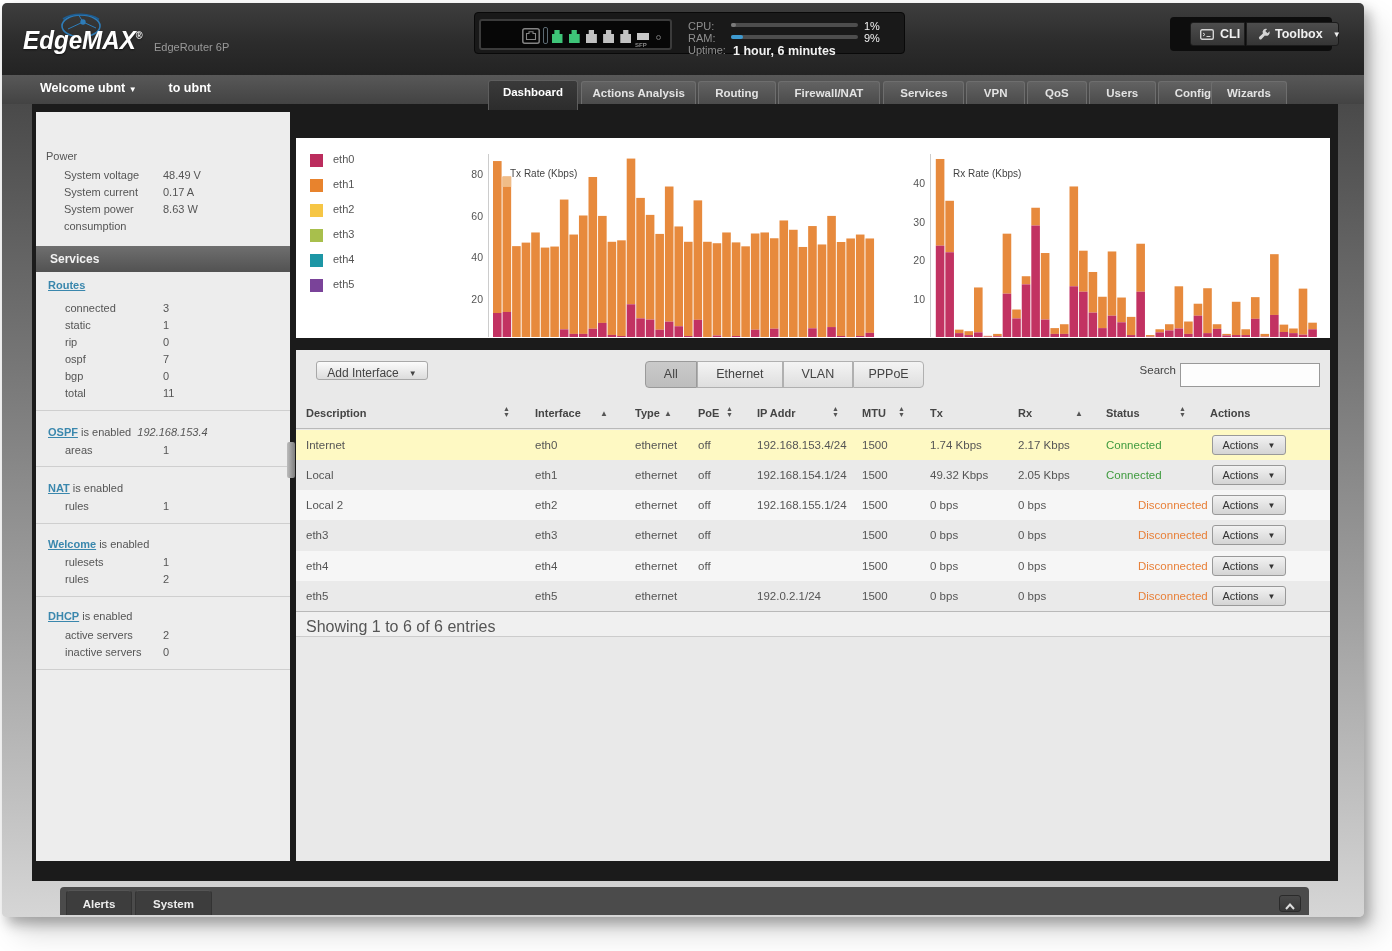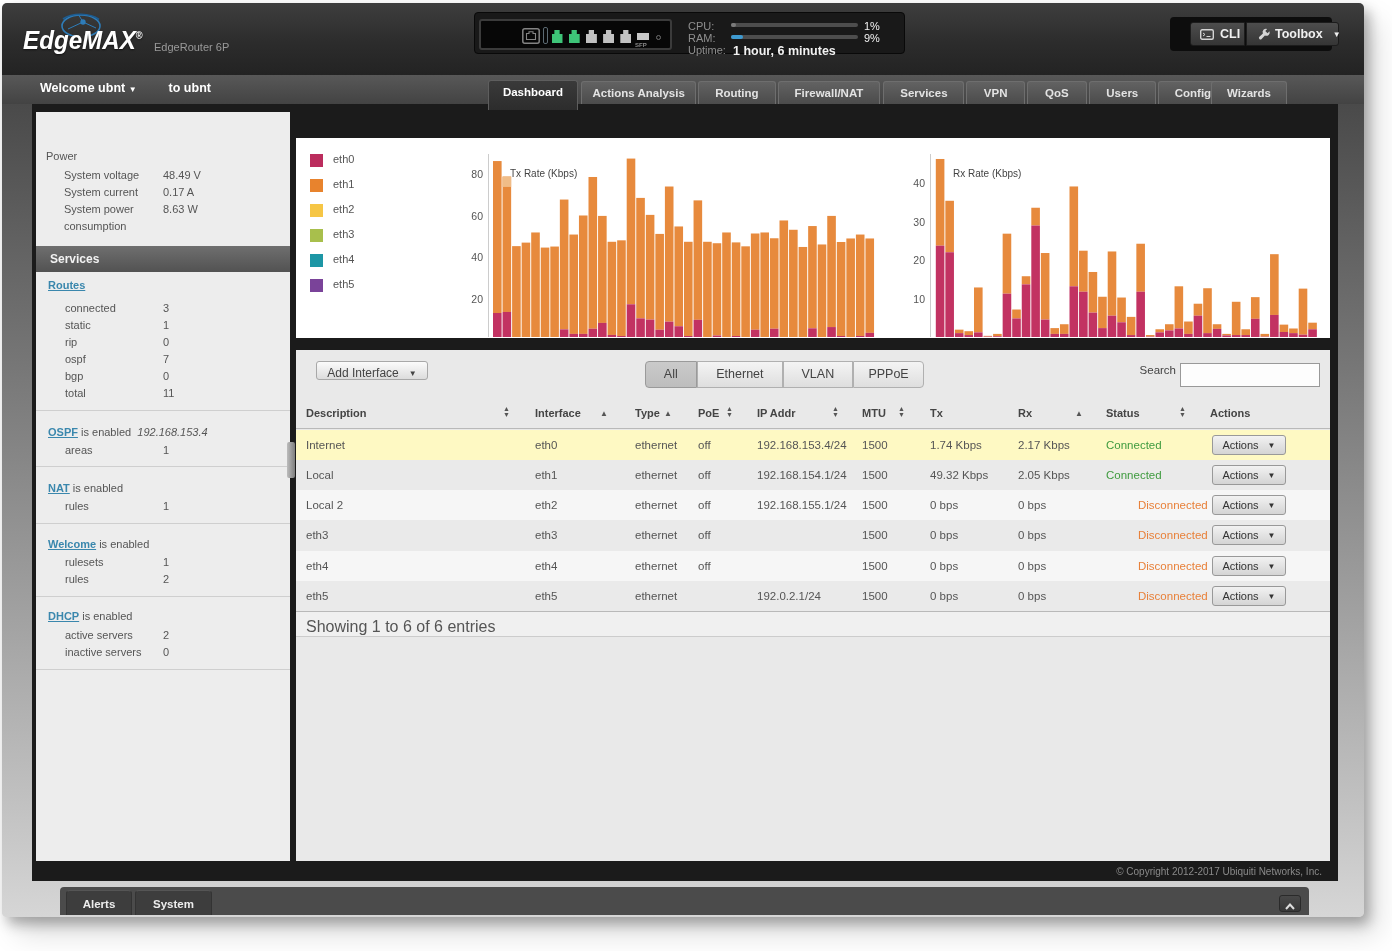--- a/index.html
+++ b/index.html
@@ -446,19 +446,18 @@
 <div class="cell" style="left:461px">192.0.2.1/24</div>
 <div class="cell" style="left:566px">1500</div>
 <div class="cell" style="left:634px">0 bps</div>
 <div class="cell" style="left:722px">0 bps</div>
 <div class="cell disc" style="left:810px">Disconnected</div>
 <div class="actbtn">Actions<span style="font-size:8px;margin-left:9px;vertical-align:1px">▼</span></div>
 </div>
 <div class="abs" style="left:294px;top:608px;width:1034px;height:26px;background:#f0f0f0;border-top:1px solid #b9b9b9;border-bottom:1px solid #ccc">
       <div style="margin:6px 16px 0 10px;font-size:16px;color:#555">Showing 1 to 6 of 6 entries</div>
     </div>
-<div id="copyright" class="abs">© Copyright 2012-2017 Ubiquiti Networks, Inc.<span style="display:inline-block;width:16px"></span></div>
 <div id="footer" class="abs"></div>
 <div class="ftab abs" style="left:64px;top:887px;width:66px">Alerts</div>
 <div class="ftab abs" style="left:133px;top:887px;width:77px">System</div>
 <div id="upbtn" class="abs"><svg width="10" height="7" viewBox="0 0 10 7" style="margin-top:4px">
         <path d="M1 6 L5 1.5 L9 6" stroke="#ddd" stroke-width="2" fill="none"></path>
       </svg></div>
 </div>
 </body></html>

